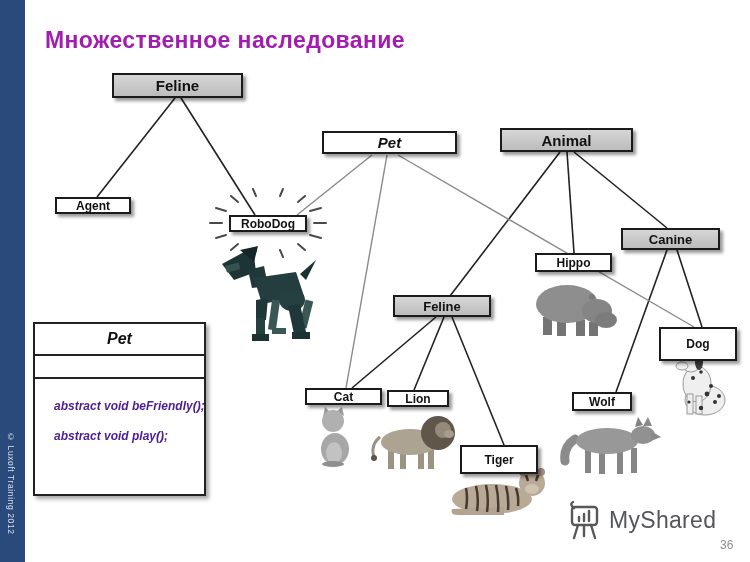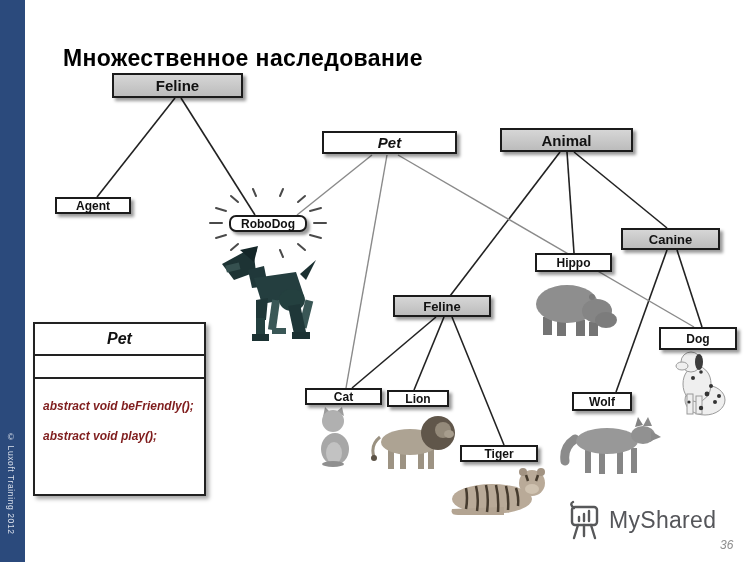--- a/index.html
+++ b/index.html
@@ -6,68 +6,68 @@
   body{width:750px;height:562px;overflow:hidden;background:#fff;
        font-family:"Liberation Sans","DejaVu Sans",sans-serif;}
   .slide{position:relative;width:750px;height:562px;background:#fff;}
 
   
   .sidebar{position:absolute;left:0;top:0;width:25px;height:562px;background:#2b4a7c;}
   .copyright{position:absolute;left:6px;top:432px;writing-mode:vertical-rl;
              color:#d9dfeb;font-size:8.5px;letter-spacing:.6px;white-space:nowrap;}
 
   
-  .title{position:absolute;left:45px;top:27px;margin:18px;font-size:23px;font-weight:600;
-         color:#000000;letter-spacing:.4px;}
+  .title{position:absolute;left:45px;top:27px;margin:0;font-size:23px;font-weight:600;
+         color:#a21caf;letter-spacing:.4px;}
 
   
   .edges{position:absolute;left:0;top:0;width:750px;height:562px;}
 
   
   .node{position:absolute;display:flex;align-items:center;justify-content:center;
         background:#fff;border:2px solid #1b1b1b;font-weight:bold;font-size:12px;
         color:#111;box-shadow:3px 3px 3px rgba(0,0,0,.40);box-sizing:border-box;z-index:5;}
   .node.gray{background:linear-gradient(#d6d6d6,#bcbcbc);}
   #node-robot {left:112px;top:73px; width:131px;height:25px;font-size:15px;}
   #node-pet   {left:322px;top:131px;width:135px;height:23px;font-size:15px;font-style:italic;}
   #node-animal{left:500px;top:128px;width:133px;height:24px;font-size:15px;}
   #node-agent {left:55px; top:197px;width:76px; height:17px;}
-  #node-robodog{left:229px;top:215px;width:78px;height:17px;border-radius:7px;}
+  #node-robodog{left:229px;top:215px;width:78px;height:17px;}
   #node-canine{left:621px;top:228px;width:99px; height:22px;font-size:13px;}
   #node-hippo {left:535px;top:253px;width:77px; height:19px;text-align:center;}
   #node-feline{left:393px;top:295px;width:98px; height:22px;font-size:13px;}
-  #node-dog   {left:659px;top:327px;width:78px; height:23px;}
+  #node-dog   {left:659px;top:327px;width:78px; height:34px;}
   #node-cat   {left:305px;top:388px;width:77px; height:17px;}
   #node-lion  {left:387px;top:390px;width:62px; height:17px;}
   #node-wolf  {left:572px;top:392px;width:60px; height:19px;}
-  #node-tiger {left:460px;top:445px;width:78px; height:17px;}
+  #node-tiger {left:460px;top:445px;width:78px; height:29px;}
 
   
   .uml{position:absolute;left:33px;top:322px;width:173px;height:174px;background:#fff;
        border:2px solid #222;box-shadow:3px 3px 4px rgba(0,0,0,.35);box-sizing:border-box;z-index:4;}
   .uml-title{height:30px;display:flex;align-items:center;justify-content:center;
              border-bottom:2px solid #222;font-size:16px;font-weight:bold;font-style:italic;color:#111;}
   .uml-fields{height:21px;border-bottom:2px solid #222;}
-  .uml-methods{padding:20px 9px 0 8px;font-style:italic;font-weight:600;font-size:12px;color:#7f1d1d;}
+  .uml-methods{padding:20px 9px 0 19px;font-style:italic;font-weight:600;font-size:12px;color:#4c1d95;}
   .uml-methods div{margin-bottom:16px;white-space:nowrap;}
 
   
   .pic{position:absolute;z-index:3;}
   #img-robodog{left:214px;top:242px;}
   #img-hippo  {left:529px;top:277px;}
   #img-dalmatian{left:671px;top:350px;}
   #img-wolf   {left:559px;top:415px;}
   #img-cat    {left:316px;top:407px;}
   #img-lion   {left:370px;top:411px;}
   #img-tiger  {left:446px;top:463px;}
 
   
   .watermark{position:absolute;left:566px;top:500px;display:flex;align-items:center;z-index:6;}
   .wm-text{font-size:23px;color:#55565a;letter-spacing:.3px;margin-left:7px;}
-  .page-number{position:absolute;left:720px;top:538px;font-size:12px;color:#8e8e8e;font-style:italic;}
+  .page-number{position:absolute;left:720px;top:538px;font-size:12px;color:#8e8e8e;}
 </style>
 </head>
 <body>
 
 <div class="slide">
 
   <div class="sidebar">
     <div class="copyright">© Luxoft Training 2012</div>
   </div>
 

